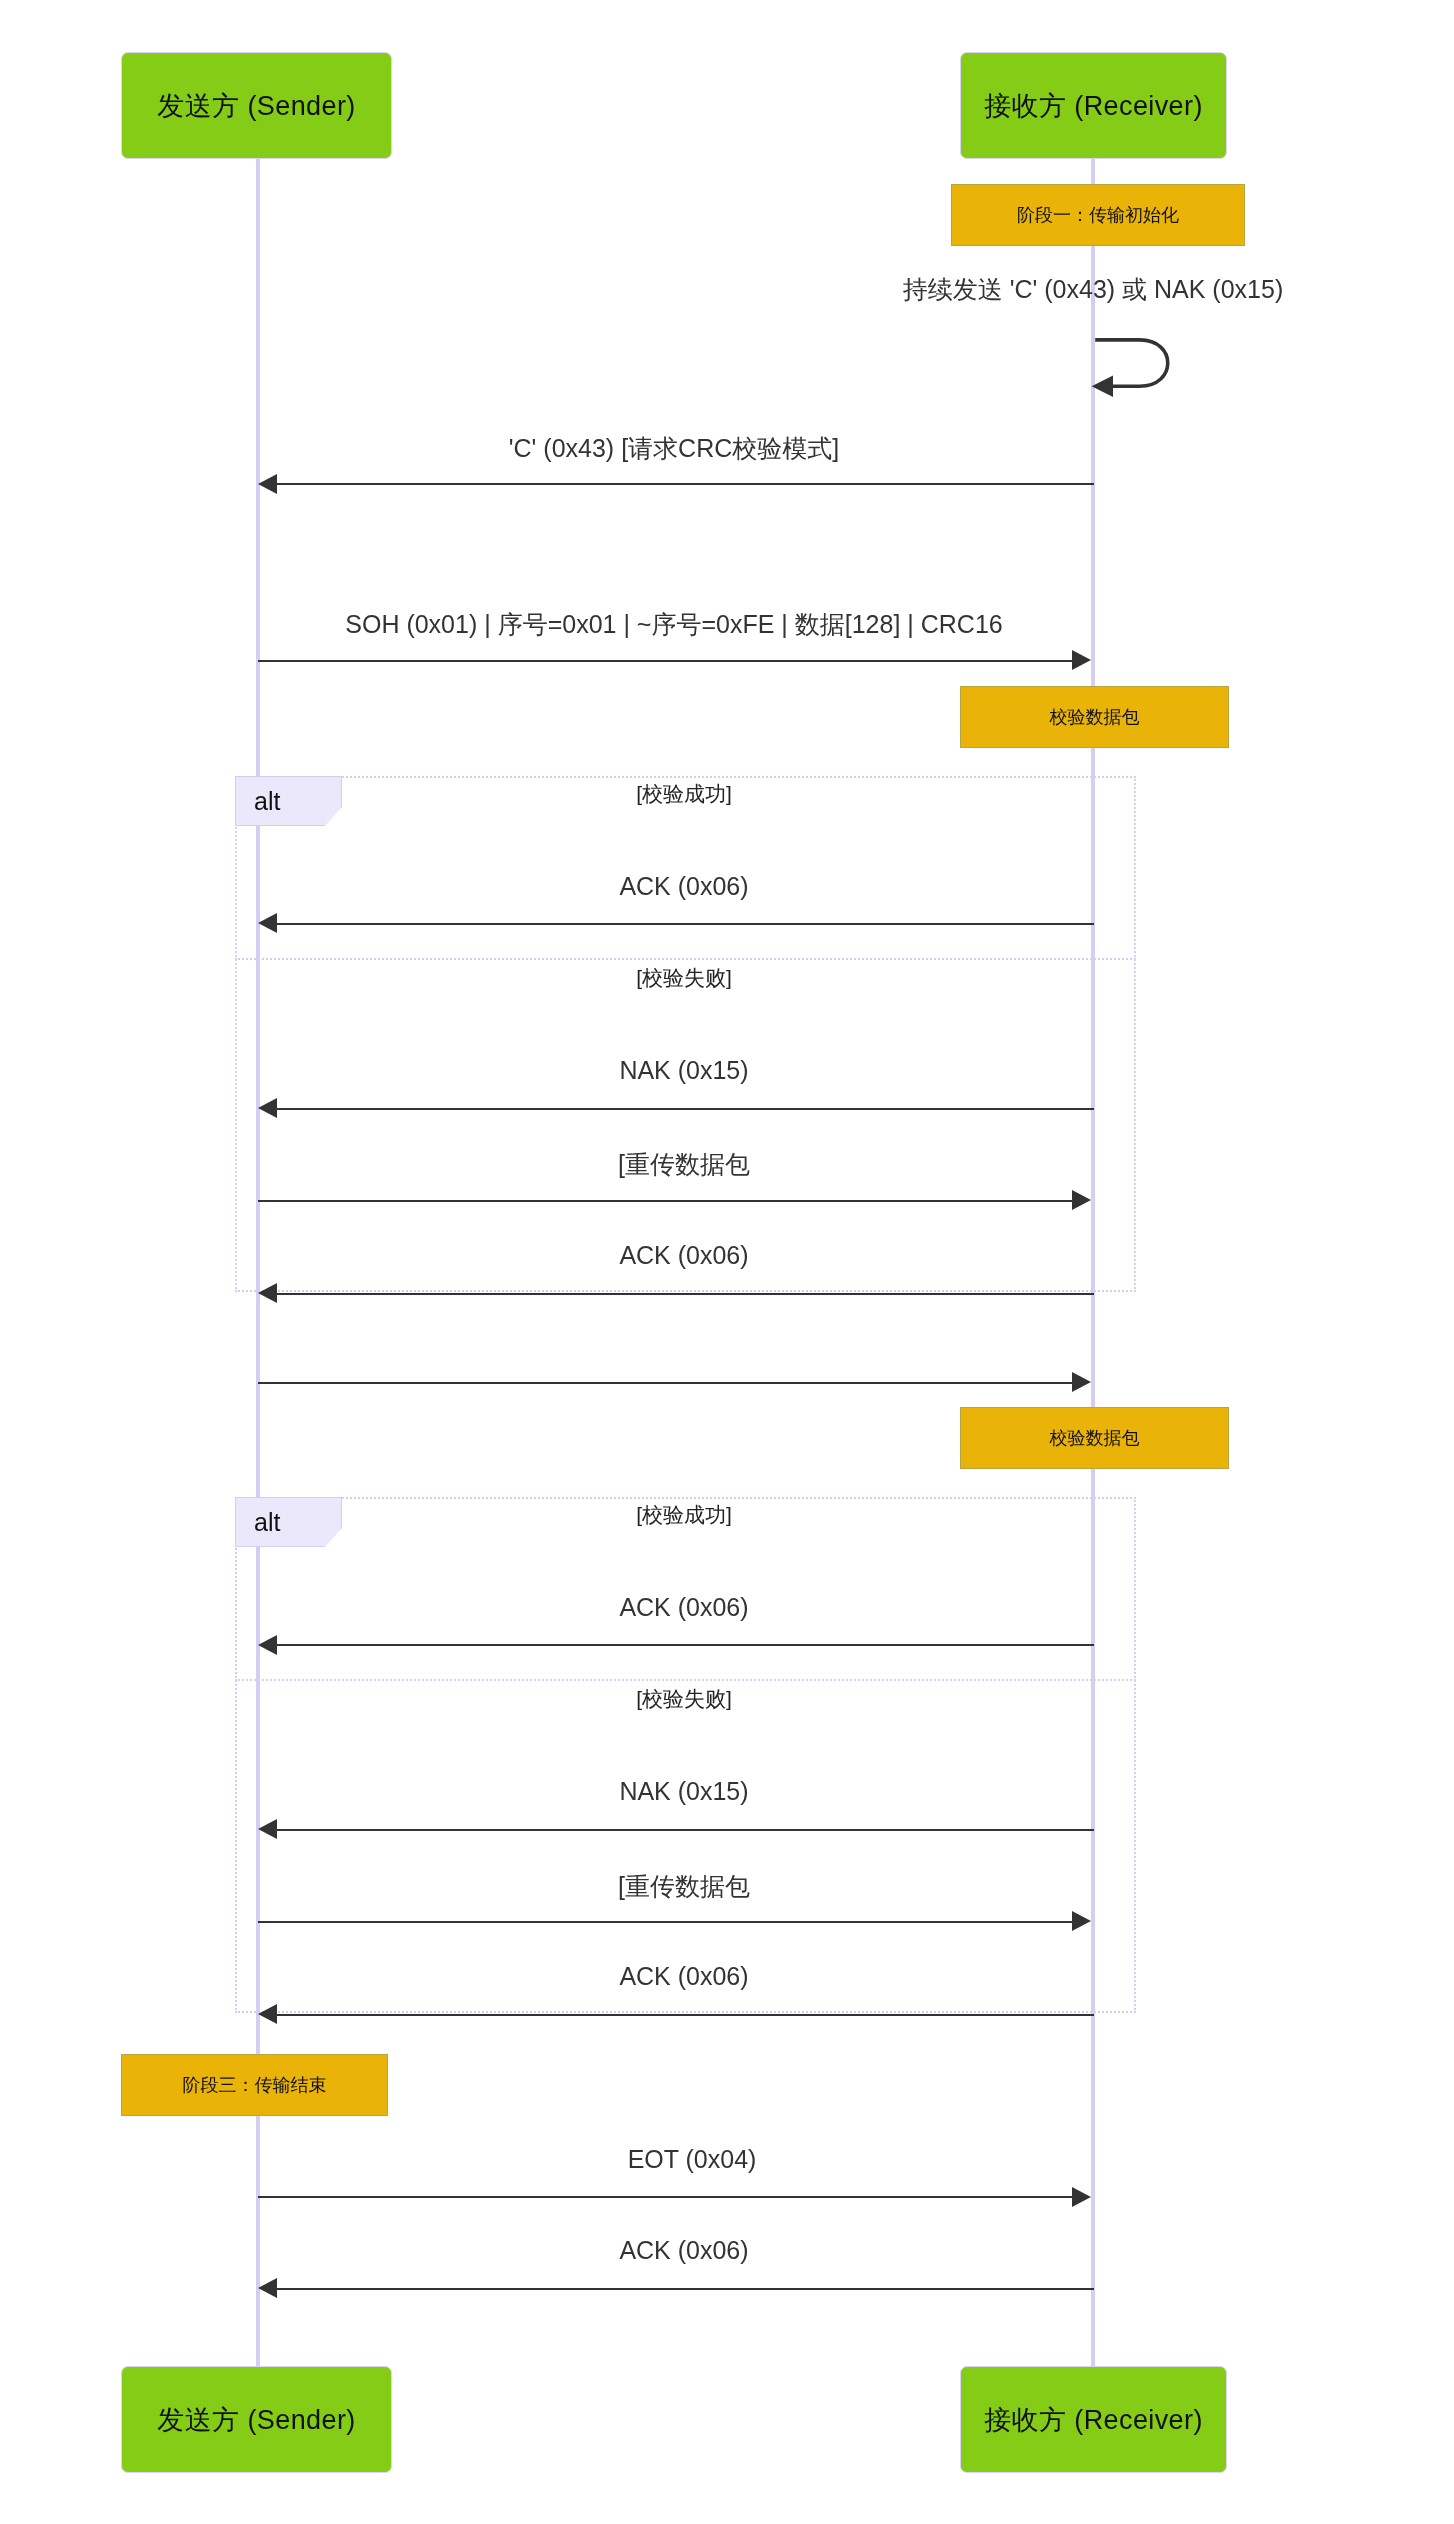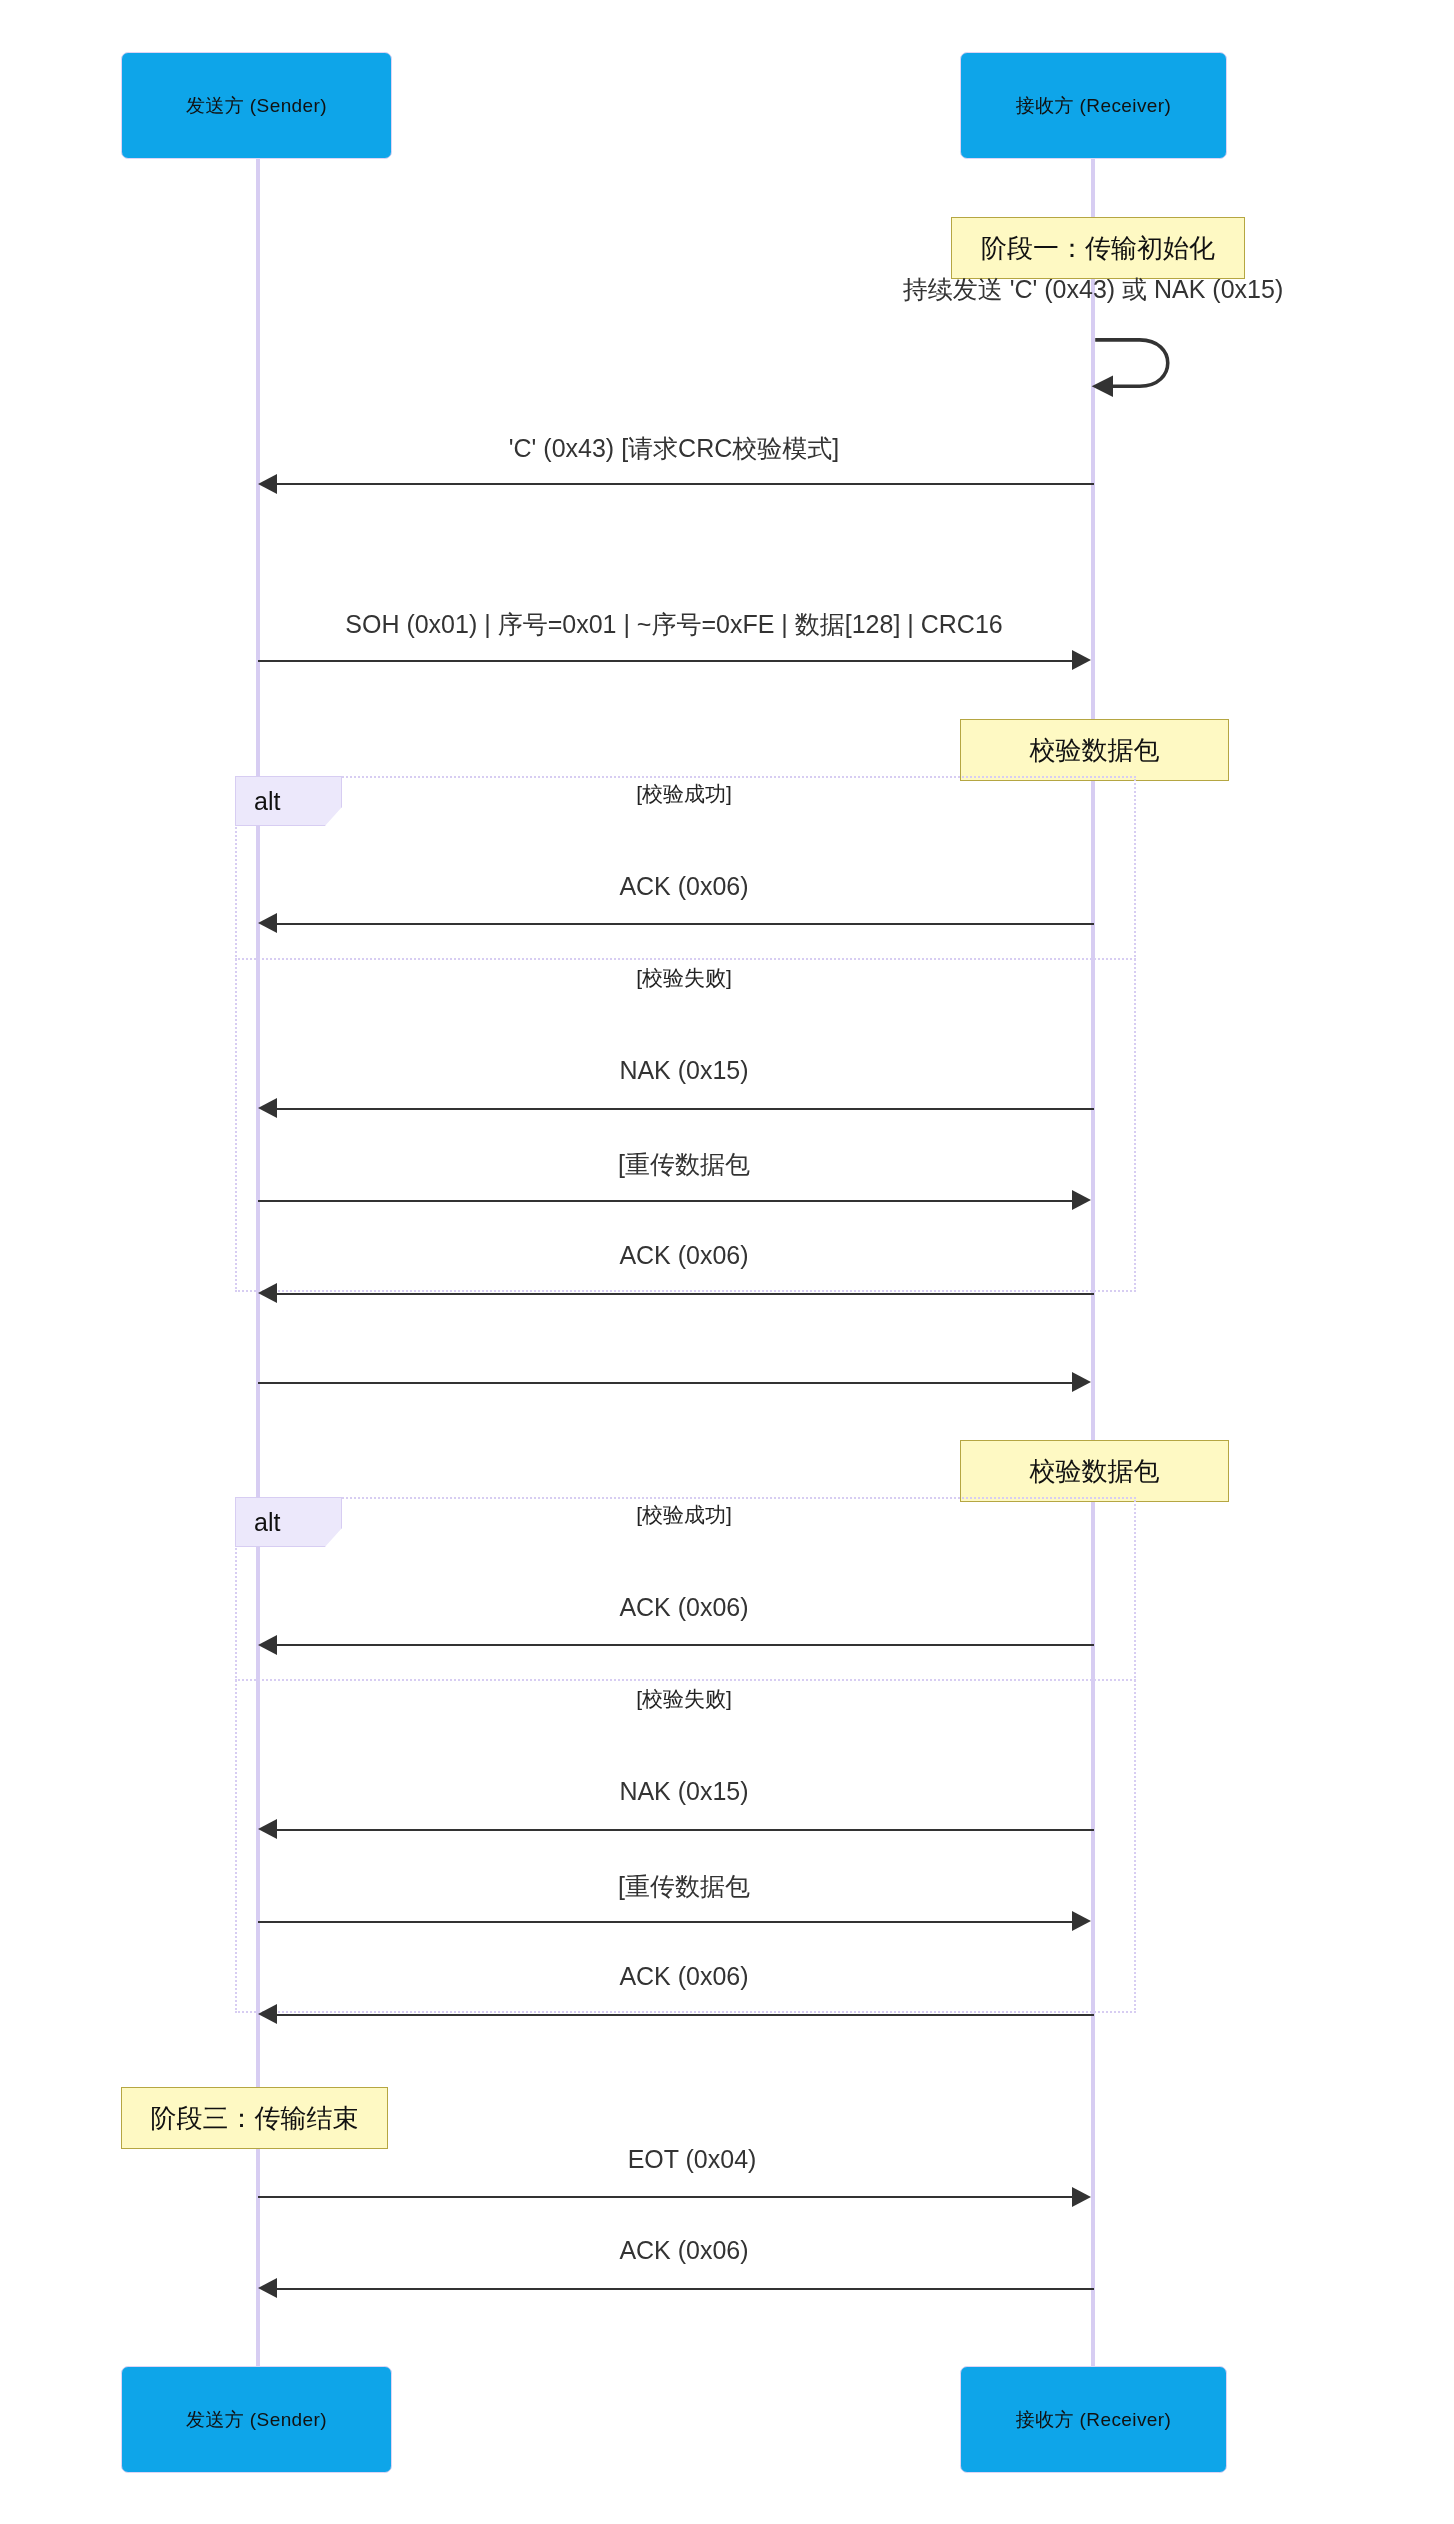--- a/index.html
+++ b/index.html
@@ -15,51 +15,50 @@
     position: relative;
     width: 1455px;
     height: 2525px;
     background: #ffffff;
     overflow: hidden;
   }
   
   .actor-box {
     position: absolute;
     box-sizing: border-box;
-    background: #0ea5e9;
+    background: #84cc16;
     border: 1.8px solid #ddd4f5;
     border-radius: 7.1px;
     display: flex;
     align-items: center;
     justify-content: center;
     color: #111111;
-    font-size: 19px;
+    font-size: 27px;
     letter-spacing: 0.4px;
     white-space: nowrap;
   }
   
   .lifeline {
     position: absolute;
     width: 3.6px;
     background: #d7cdf2;
   }
   
   .note {
     position: absolute;
     box-sizing: border-box;
-    background: #fef9c3;
+    background: #eab308;
     border: 1.8px solid #b5a642;
     display: flex;
     align-items: center;
     justify-content: center;
     color: #111111;
-    font-size: 26px;
+    font-size: 18px;
     white-space: nowrap;
     padding: 0 16px;
-    margin-top: 33px;
   }
   
   .msg-label {
     position: absolute;
     text-align: center;
     color: #333333;
     font-size: 25px;
     white-space: nowrap;
     transform: translateX(-50%);
   }

